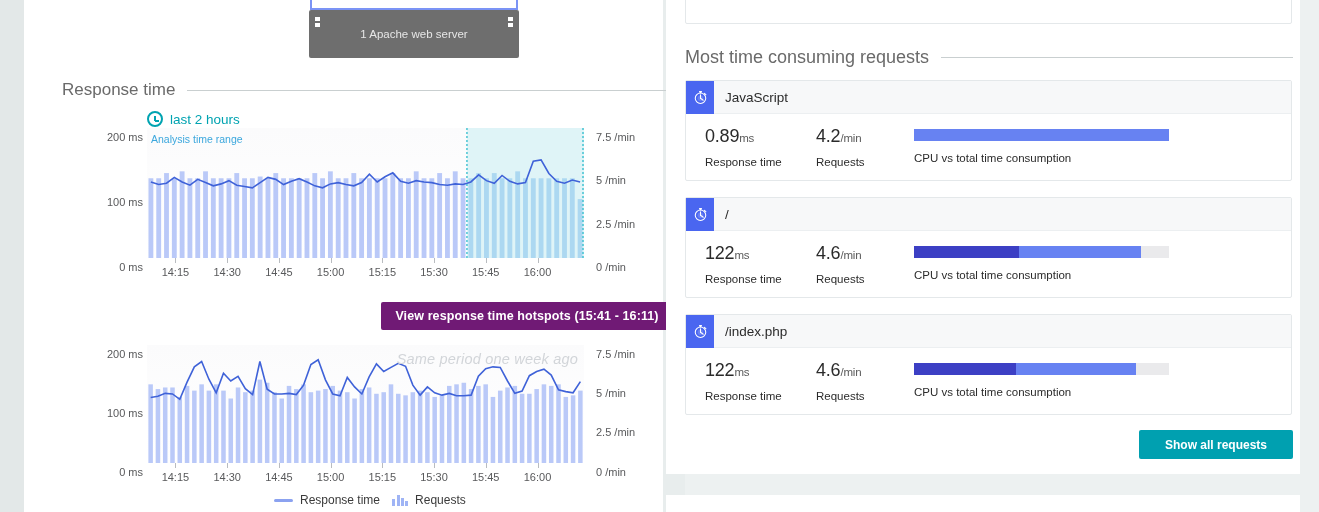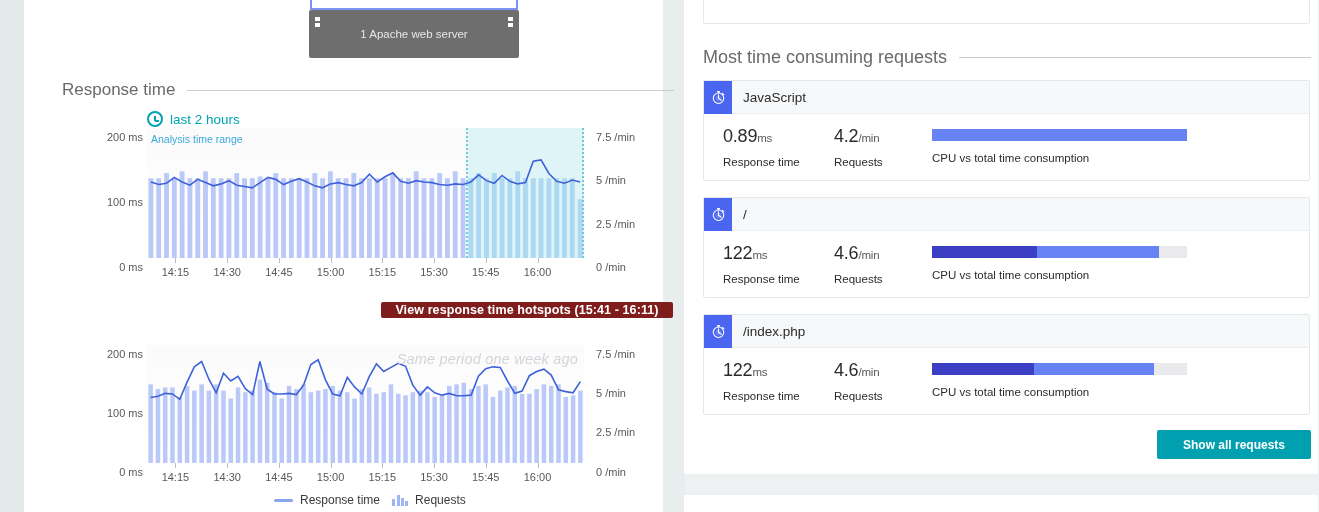--- a/index.html
+++ b/index.html
@@ -68,35 +68,35 @@
   .y2lab { left:512px; }
   .xlab  { position:absolute; font-size:11px; color:#58595b; white-space:nowrap; text-align:center; }
   .tickmark { position:absolute; width:1px; background:#b9bcc0; }
 
   .wmark { position:absolute; right:6px; top:6px; font-size:14.5px; font-style:italic;
            color:#d2d5d9; letter-spacing:.2px; }
   .atr-label { position:absolute; font-size:10.5px; color:#3ba7dd; white-space:nowrap; }
 
   
   .hotspot-btn {
-    position:absolute; left:357px; top:302px; width:292px; height:16px;
-    background:#7f1d1d; border:none; border-radius:2px; color:#fff;
+    position:absolute; left:357px; top:302px; width:292px; height:28px;
+    background:#701a75; border:none; border-radius:2px; color:#fff;
     font-family:"Liberation Sans", sans-serif; font-size:12.5px; font-weight:bold;
     cursor:pointer; letter-spacing:.1px;
   }
 
   
   .legend { position:absolute; left:250px; top:493px; display:flex; align-items:center; gap:12px; font-size:12px; color:#3a3a3a;}
   .legend .it { display:flex; align-items:center; gap:7px; }
   .lg-line { width:19px; height:3px; background:#8ba2f0; border-radius:2px;}
   .lg-bars { width:16px; height:12px; position:relative; }
   .lg-bars i { position:absolute; bottom:0; width:3px; background:#9fb4f5; display:block;}
 
   
-  .right-col { position:absolute; left:684px; top:0; width:634px; height:376px; }
+  .right-col { position:absolute; left:666px; top:0; width:634px; height:376px; }
 
   .card { background:#fff; border:1px solid #e4e8ea; border-radius:2px; }
 
   #partial-card {
     position:absolute; left:19px; top:-48px; width:607px; height:72px;
     background:#fff; border:1px solid #e4e8ea; border-radius:2px;
   }
 
   #mtcr-head { left:704px; top:47px; width:608px; }
   #mtcr-head .txt { font-size:18px; }

